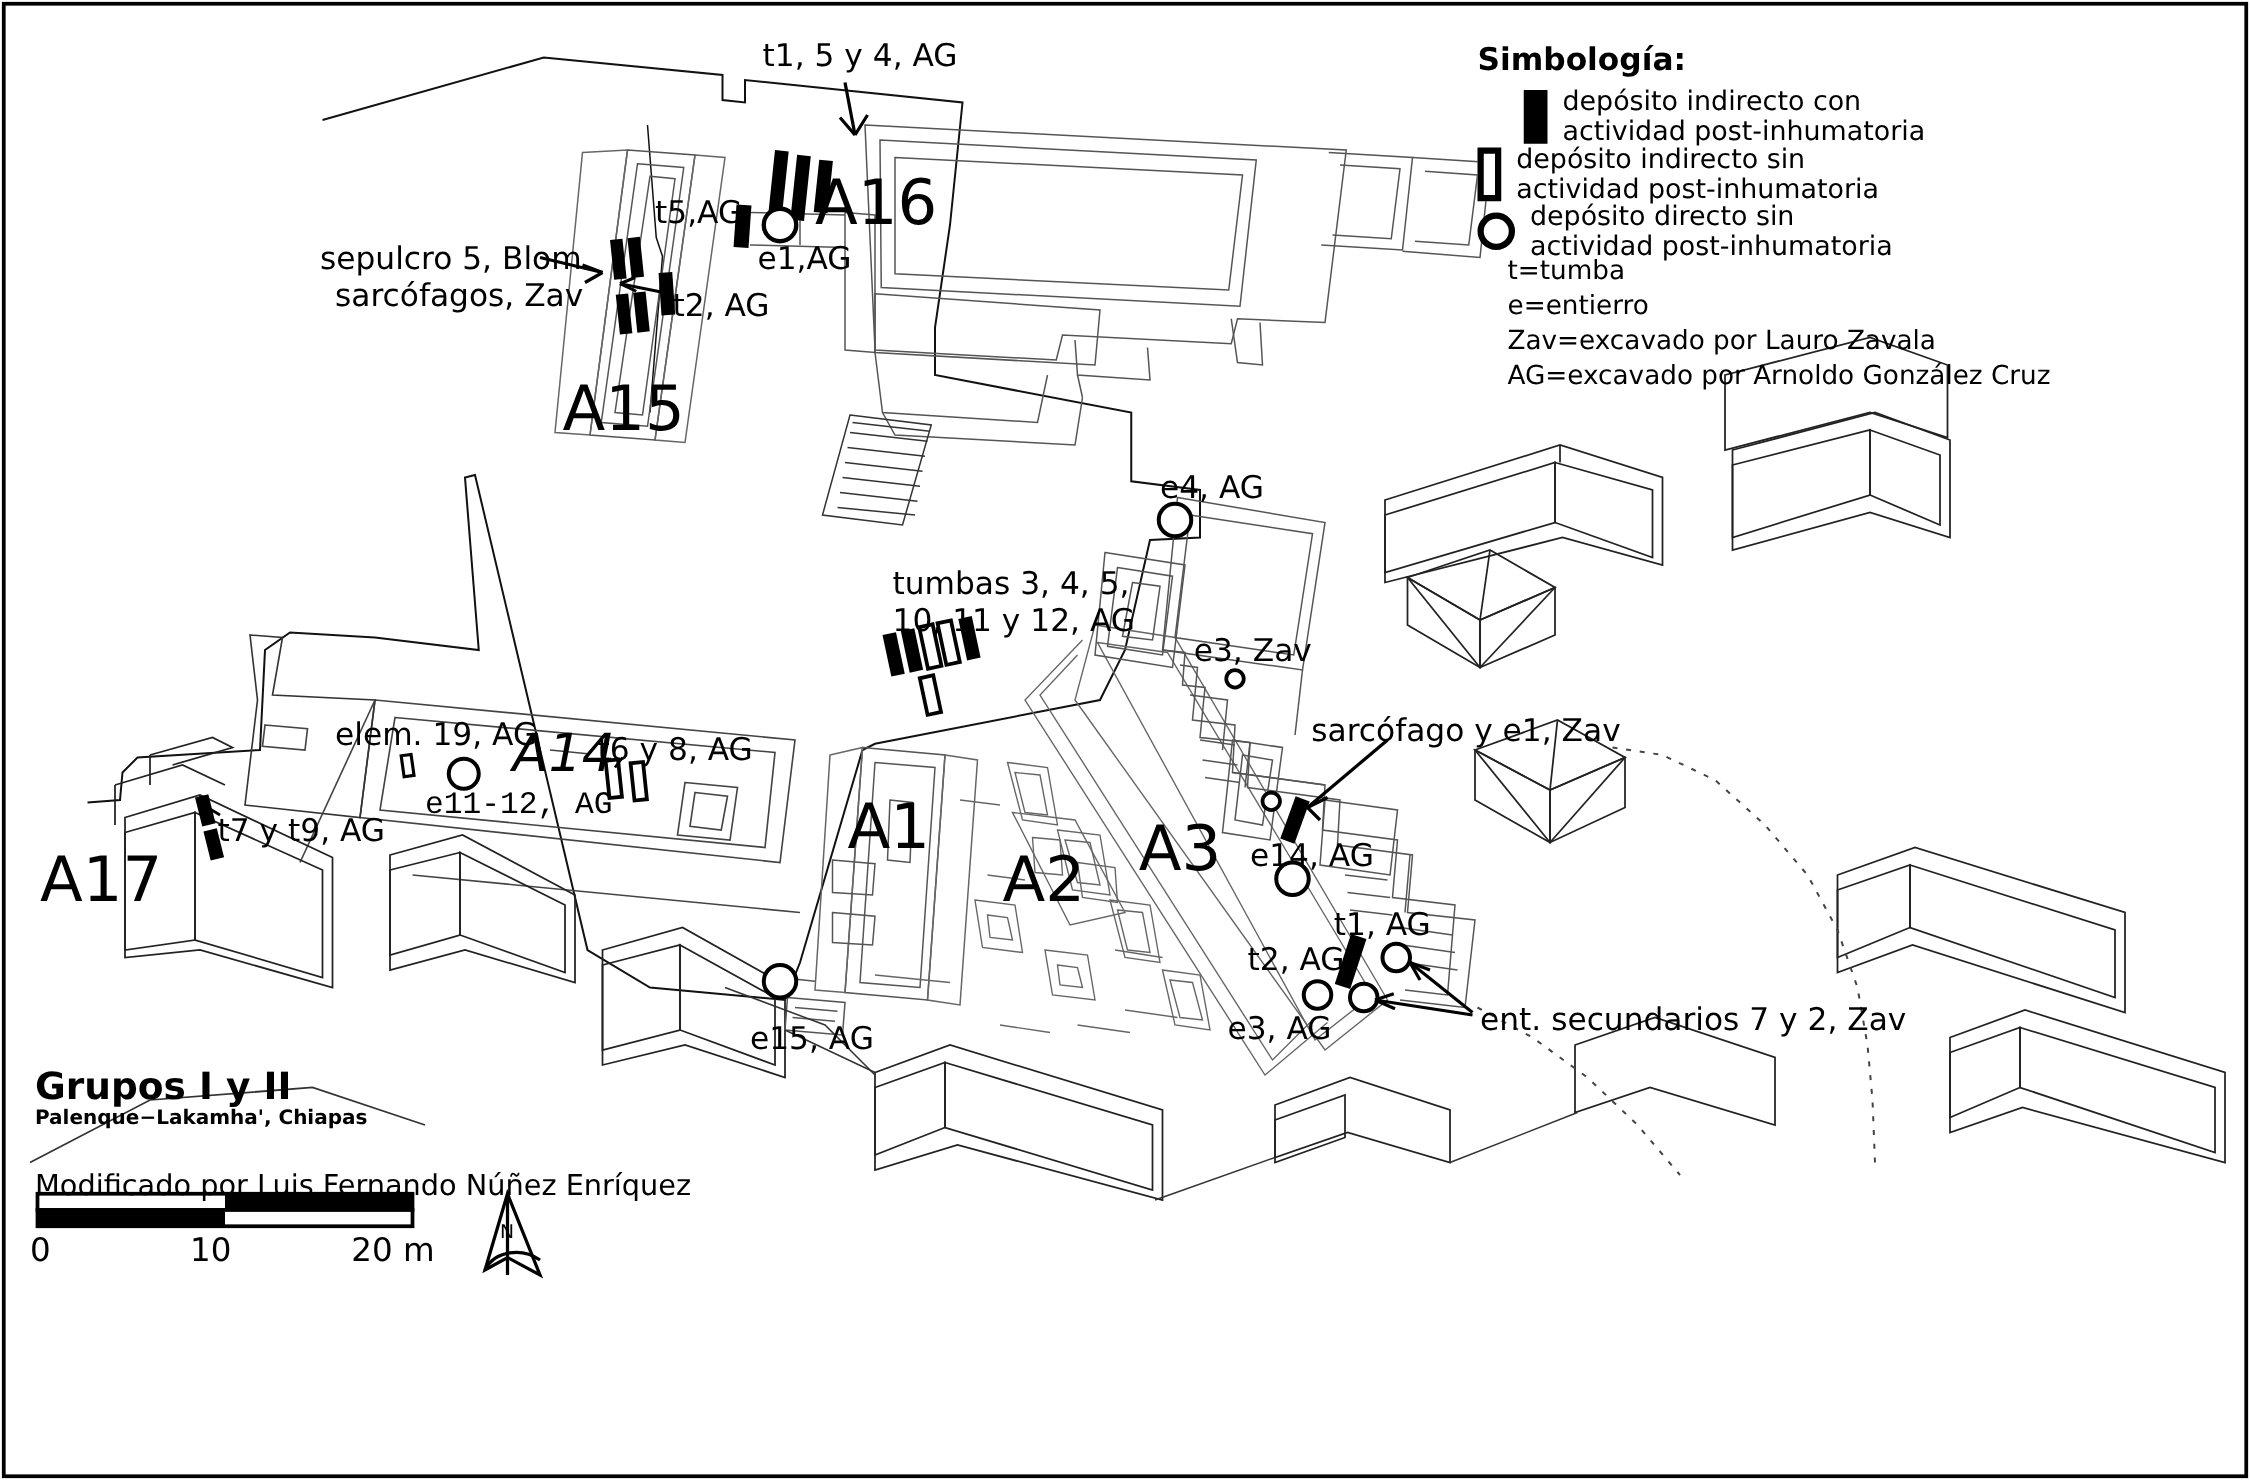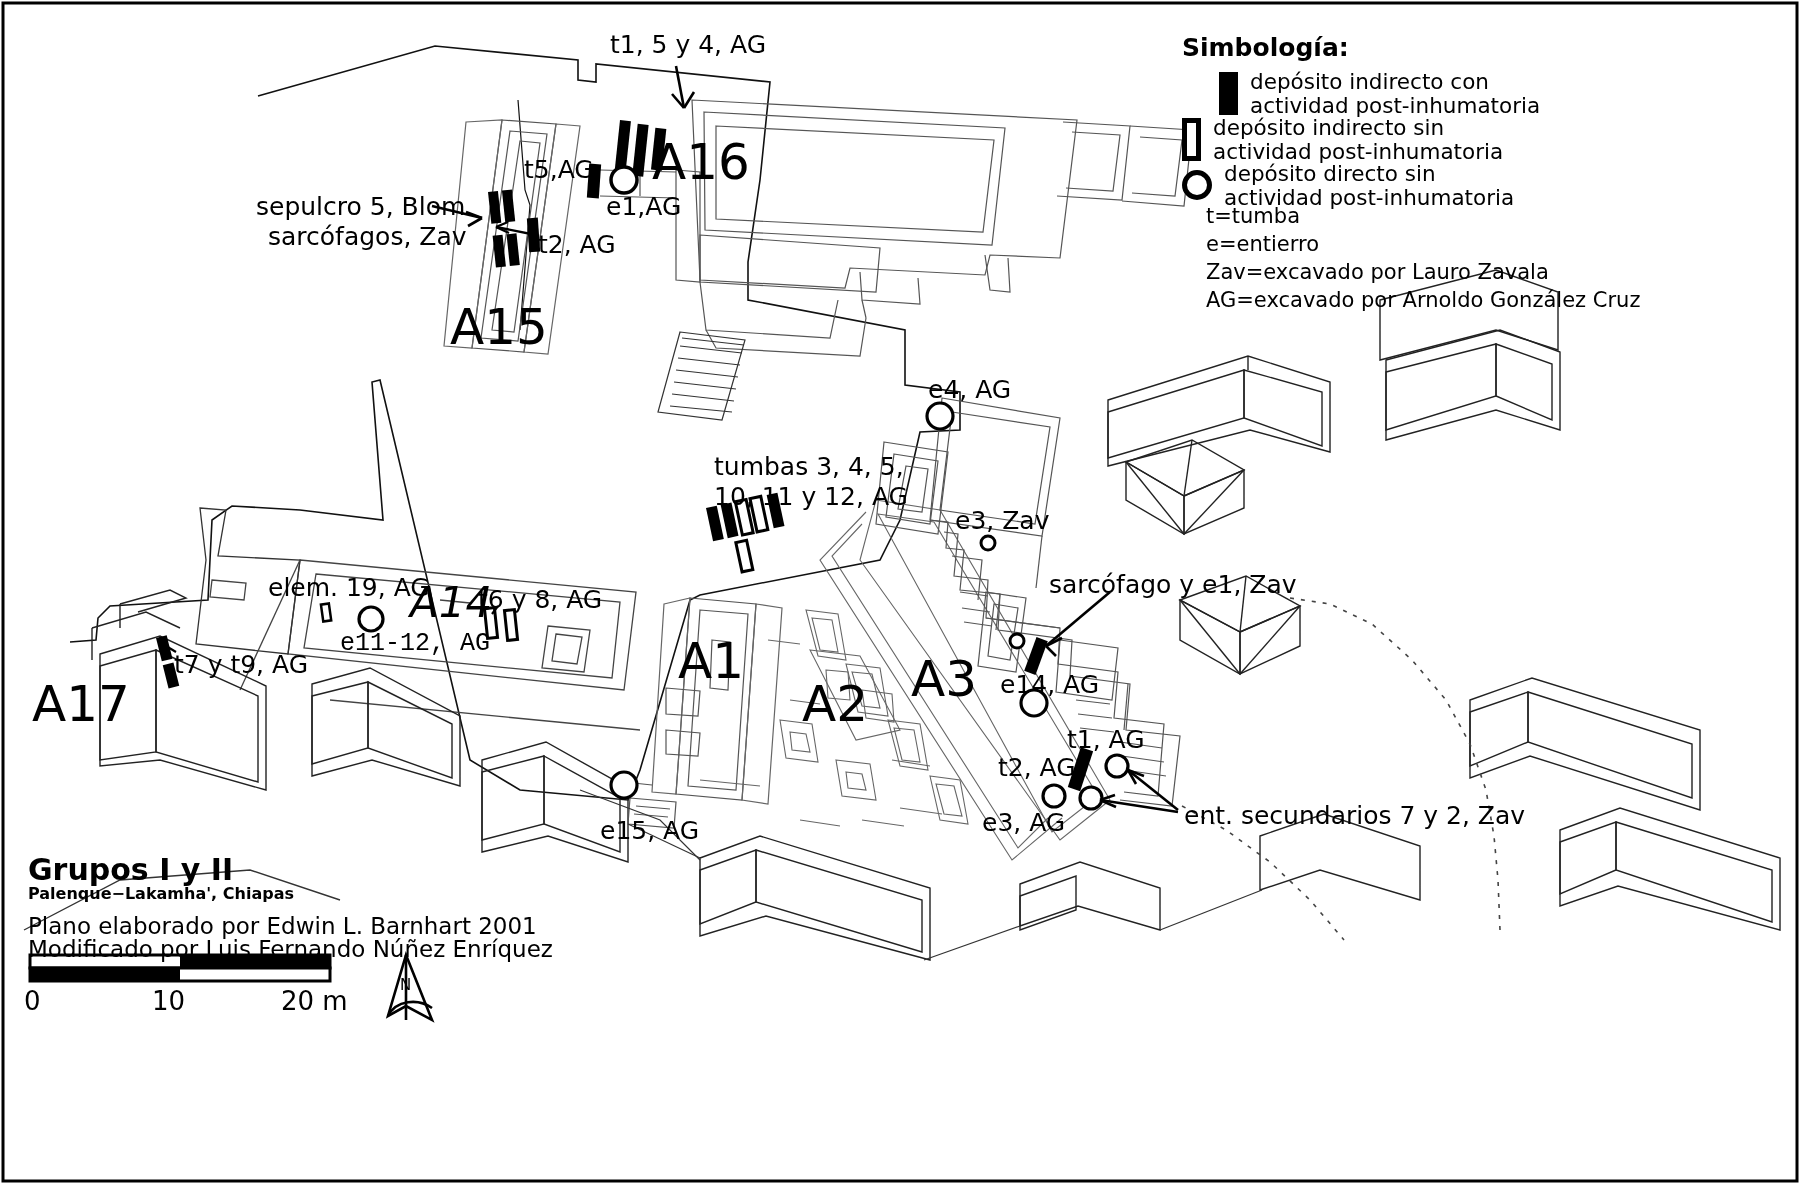--- a/index.html
+++ b/index.html
@@ -408,21 +408,20 @@
     </div>
   </div>
 
   <div class="lbl legend-note" style="left:1206px;top:202px;">t=tumba</div>
   <div class="lbl legend-note" style="left:1206px;top:230px;">e=entierro</div>
   <div class="lbl legend-note" style="left:1206px;top:286px;">AG=excavado por Arnoldo González Cruz</div>
   <div class="lbl legend-note" style="left:1206px;top:258px;">Zav=excavado por Lauro Zavala</div>
 
   <div class="lbl title1" style="left:28px;top:852px;">Grupos I y II</div>
   <div class="lbl title2" style="left:28px;top:884px;">Palenque−Lakamha', Chiapas</div>
-  <div class="lbl title3" style="left:28px;top:911px;">Plano elaborado por Edwin L. Barnhart 2001</div>
   <div class="lbl title3" style="left:28px;top:934px;">Modificado por Luis Fernando Núñez Enríquez</div>
 
   <div class="lbl scalenum" style="left:24px;top:986px;">0</div>
   <div class="lbl scalenum" style="left:152px;top:986px;">10</div>
   <div class="lbl scalenum" style="left:281px;top:986px;">20 m</div>
 
   <div class="lbl" style="left:400px;top:976px;font-size:15px;">N</div>
 
 </div>
 

